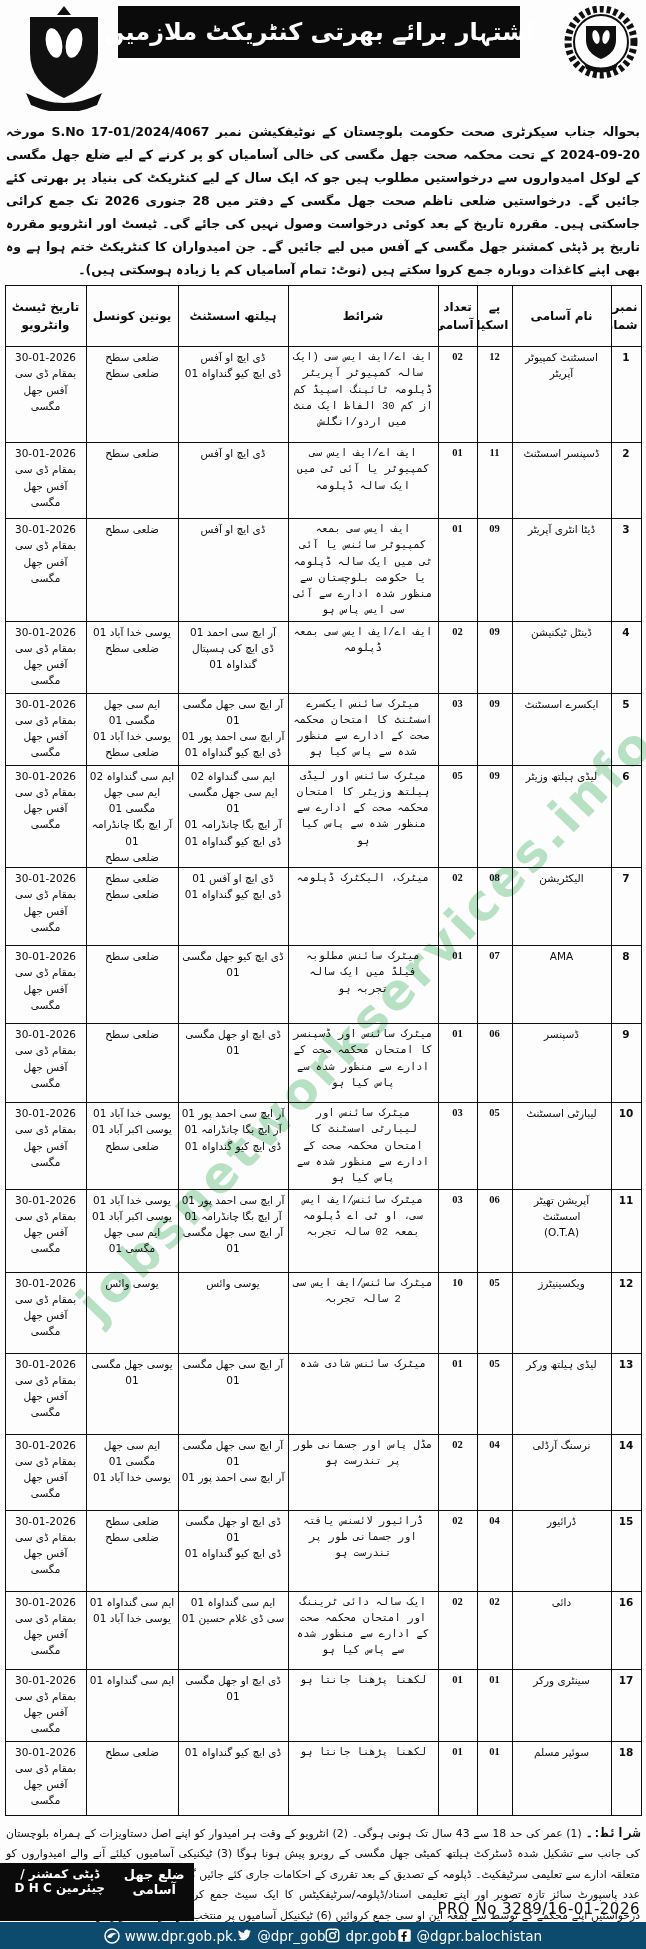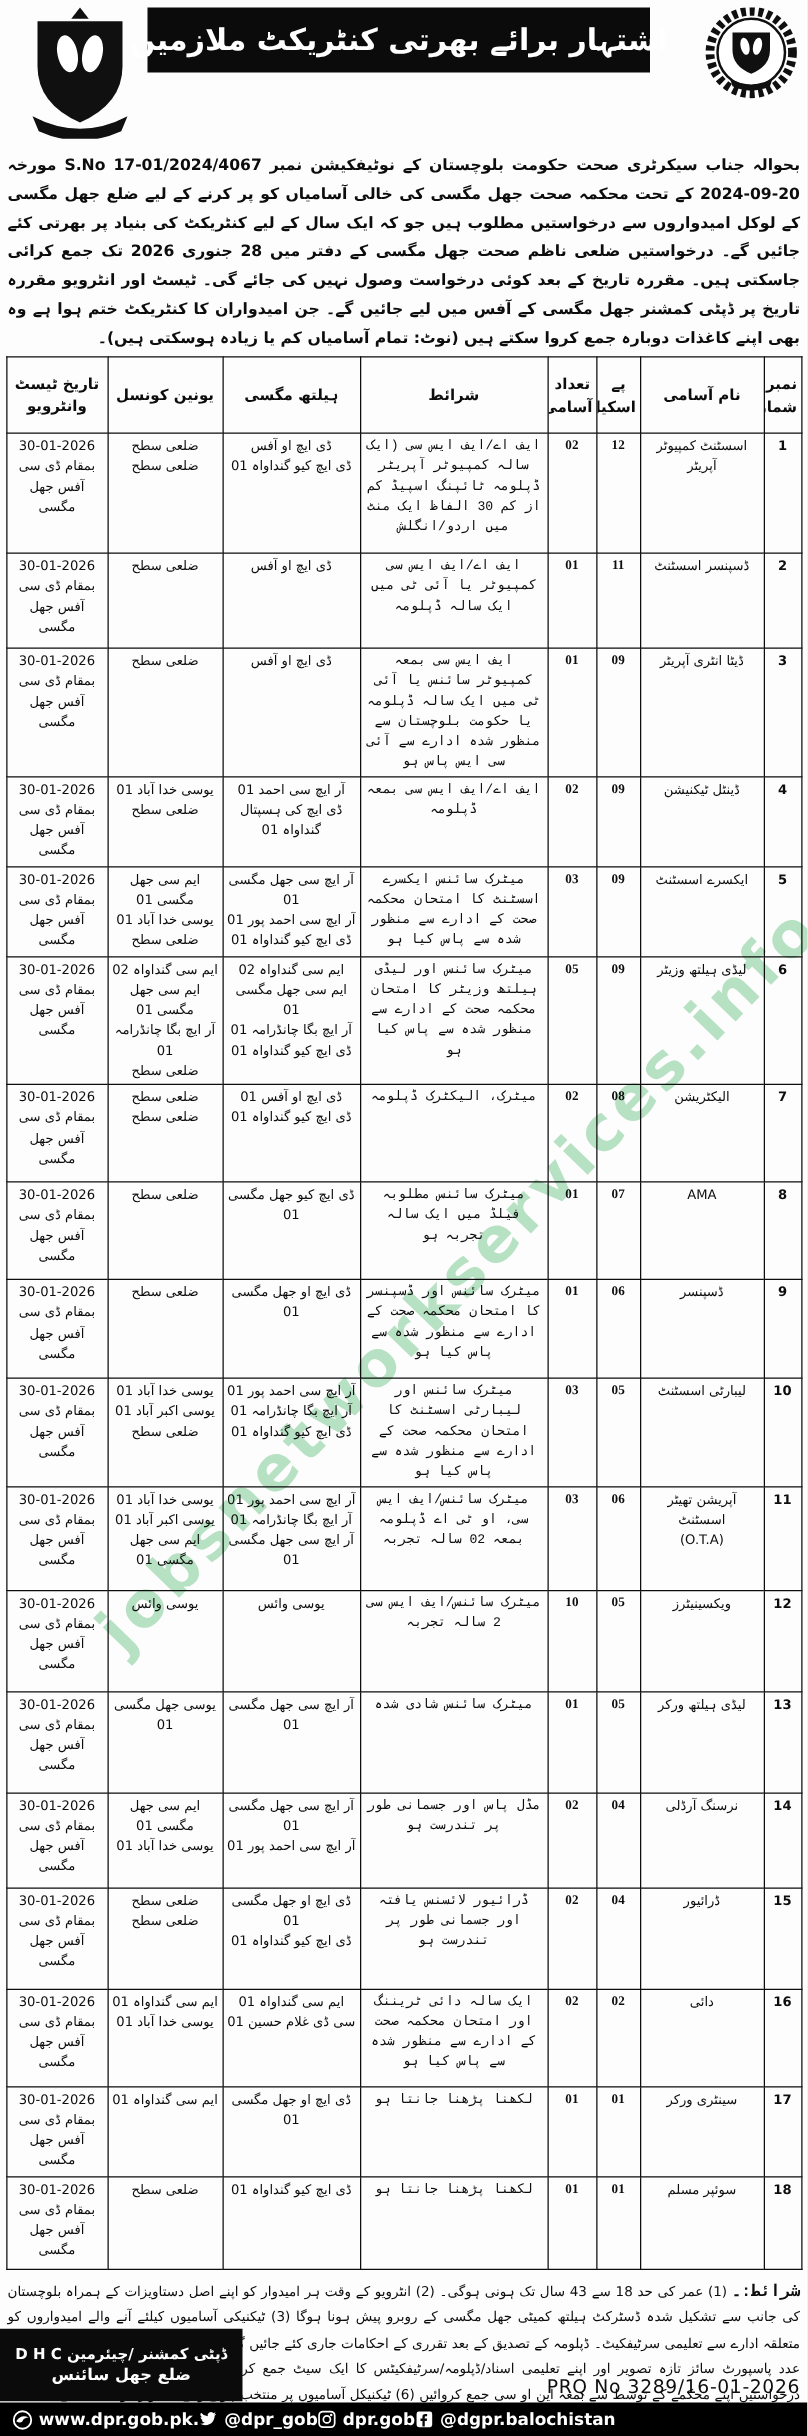--- a/index.html
+++ b/index.html
@@ -41,32 +41,32 @@
   
   .terms{
     direction:rtl; text-align:justify; font-size:10.8px; line-height:20.5px;
     margin:8px 6px 0 6px; position:relative; z-index:2;
   }
   .terms .lbl{font-weight:bold; font-size:13px; letter-spacing:2px;font-family:Liberation Mono, monospace;}
   
   .sig-box{
     position:absolute; left:0; bottom:28px; width:186px; min-height:50px;
     background:#0b0b0b; color:#fff; text-align:center; padding:4px 4px;
-    display:flex; flex-direction:column; justify-content:center; gap:3px; z-index:3;
+    display:flex; flex-direction:row; justify-content:center; gap:3px; z-index:3;
   }
   .sig-box .l1{font-size:12px; font-weight:bold; direction:rtl;}
   .sig-box .l2{font-size:13px; font-weight:bold; letter-spacing:6px; direction:rtl;}
   .prq{
     position:absolute; right:6px; bottom:31px; font-size:15px; font-weight:normal;
     letter-spacing:.5px; z-index:3;
   }
   .footer-bar{
-    position:absolute; left:0; bottom:0; width:100%; height:27px; background:#000000;
-    color:#fff; display:flex; align-items:center; justify-content:flex-start;
-    padding:0 10px; box-sizing:border-box; z-index:4; font-weight:bold; font-size:13.5px;
+    position:absolute; left:0; bottom:0; width:100%; height:27px; background:#0c4a6e;
+    color:#fff; display:flex; align-items:center; justify-content:center;
+    padding:0 10px; box-sizing:border-box; z-index:4; font-weight:normal; font-size:13.5px;
   }
   .footer-item{display:flex; align-items:center; gap:5px; white-space:nowrap;}
   .footer-item svg{display:block;}
   
   .watermark{
     position:absolute; left:66px; top:1292px; transform:rotate(-46deg); transform-origin:0 0;
     font-size:50px; font-weight:bold; letter-spacing:4px; white-space:nowrap;
     color:rgba(114,198,138,.5); z-index:1; pointer-events:none;
   }
 </style>
@@ -114,21 +114,21 @@
     <thead>
       <tr>
         <th>نمبر
 شمار</th>
         <th>نام آسامی</th>
         <th>پے
 اسکیل</th>
         <th>تعداد
 آسامی</th>
         <th>شرائط</th>
-        <th>ہیلتھ مگسی</th>
+        <th>ہیلتھ اسسٹنٹ</th>
         <th>یونین کونسل</th>
         <th>تاریخ ٹیسٹ
 وانٹرویو</th>
       </tr>
     </thead>
     <tbody>
         <tr style="height: 96px;">
           <td class="c-serial">1</td>
           <td class="c-post-name">اسسٹنٹ کمپیوٹر آپریٹر</td>
           <td class="c-pay-scale">12</td>
@@ -378,21 +378,21 @@
       </tbody>
   </table>
 
   <p class="terms">
     <span class="lbl">شرائط:۔</span>
     <span>(1) عمر کی حد 18 سے 43 سال تک ہونی ہوگی۔ (2) انٹرویو کے وقت ہر امیدوار کو اپنے اصل دستاویزات کے ہمراہ بلوچستان کی جانب سے تشکیل شدہ ڈسٹرکٹ ہیلتھ کمیٹی جھل مگسی کے روبرو پیش ہونا ہوگا (3) ٹیکنیکی آسامیوں کیلئے آنے والے امیدواروں کو متعلقہ ادارے سے تعلیمی سرٹیفکیٹ۔ ڈپلومہ کے تصدیق کے بعد تقرری کے احکامات جاری کئے جائیں گے (4) امیدوار اپنی درخواست کے ساتھ دو عدد پاسپورٹ سائز تازہ تصویر اور اپنے تعلیمی اسناد/ڈپلومہ/سرٹیفکیٹس کا ایک سیٹ جمع کروائیں (5) پہلے سے سرکاری ملازم اپنی درخواستیں اپنے محکمے کے توسط سے بمعہ این او سی جمع کروائیں (6) ٹیکنیکل آسامیوں پر منتخب ہونے والے امیدوار کو تعیناتی کے احکامات انکی تعلیمی سرٹیفکیٹ/ڈپلومہ متعلقہ ادارے سے تصدیق کرنے کے بعد جاری کئے جائیں گے (7) نیز مشتہر شدہ آسامیوں میں کمی بیشی ہوسکتی ہے (8) حکومت بلوچستان کے احکامات کے تحت معذور امیدواروں غیر مسلم اور خواتین کے لئے کوٹہ مختص ہے۔ جس پر عمل درآمد کیا جائیگا۔ (9) انٹرویو/ٹیسٹ کے لئے آنیوالے امیدواروں کو کوئی سفری خرچ نہیں دیا جائیگا (10) انٹرویو کے دوران اپنے اصل کاغذات ساتھ لائیں۔ (11) تمام اسامیاں کی مدت ایک سالہ کنٹریکٹ/عارضی ہوگی اور یونین کونسل کی بنیاد پر ہوں گی۔</span>
   </p>
 
   <div class="sig-box">
     <div class="l1">ڈپٹی کمشنر /چیئرمین D H C</div>
-    <div class="l2">ضلع جھل سائنس</div>
+    <div class="l2">ضلع جھل آسامی</div>
   </div>
 
   <div class="prq">PRQ No 3289/16-01-2026</div>
 
   <div class="footer-bar">
     <div class="footer-item">
       <svg width="16" height="16" viewBox="0 0 16 16">
         <circle cx="8" cy="8" r="7" fill="none" stroke="#fff" stroke-width="1.5"></circle>
         <path d="M3 9 q4 -6 10 -3 q-4 0 -5 3 q-2 2 -5 0 z" fill="#fff"></path>
       </svg>

